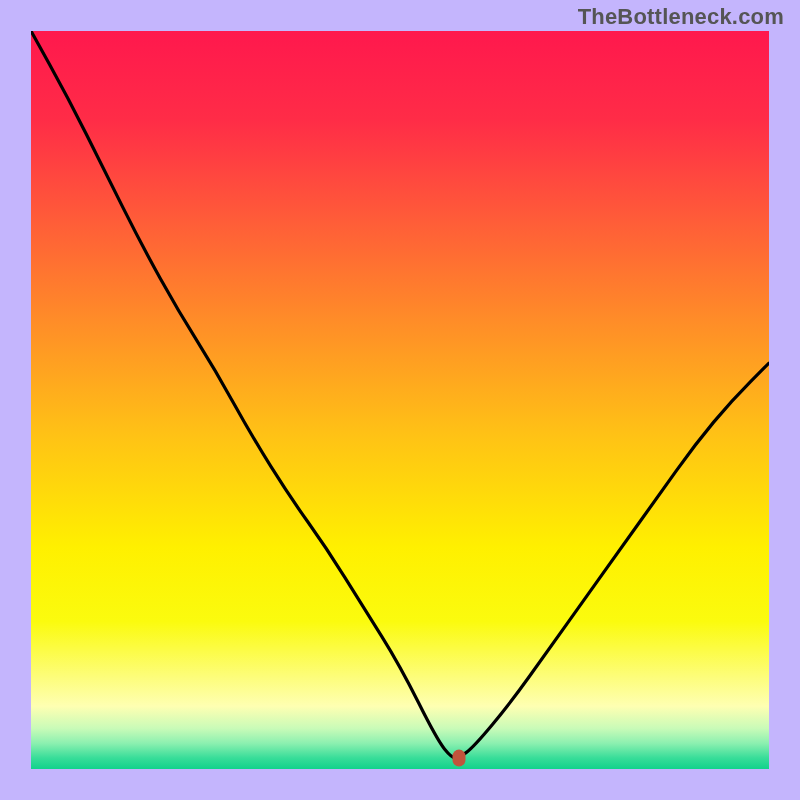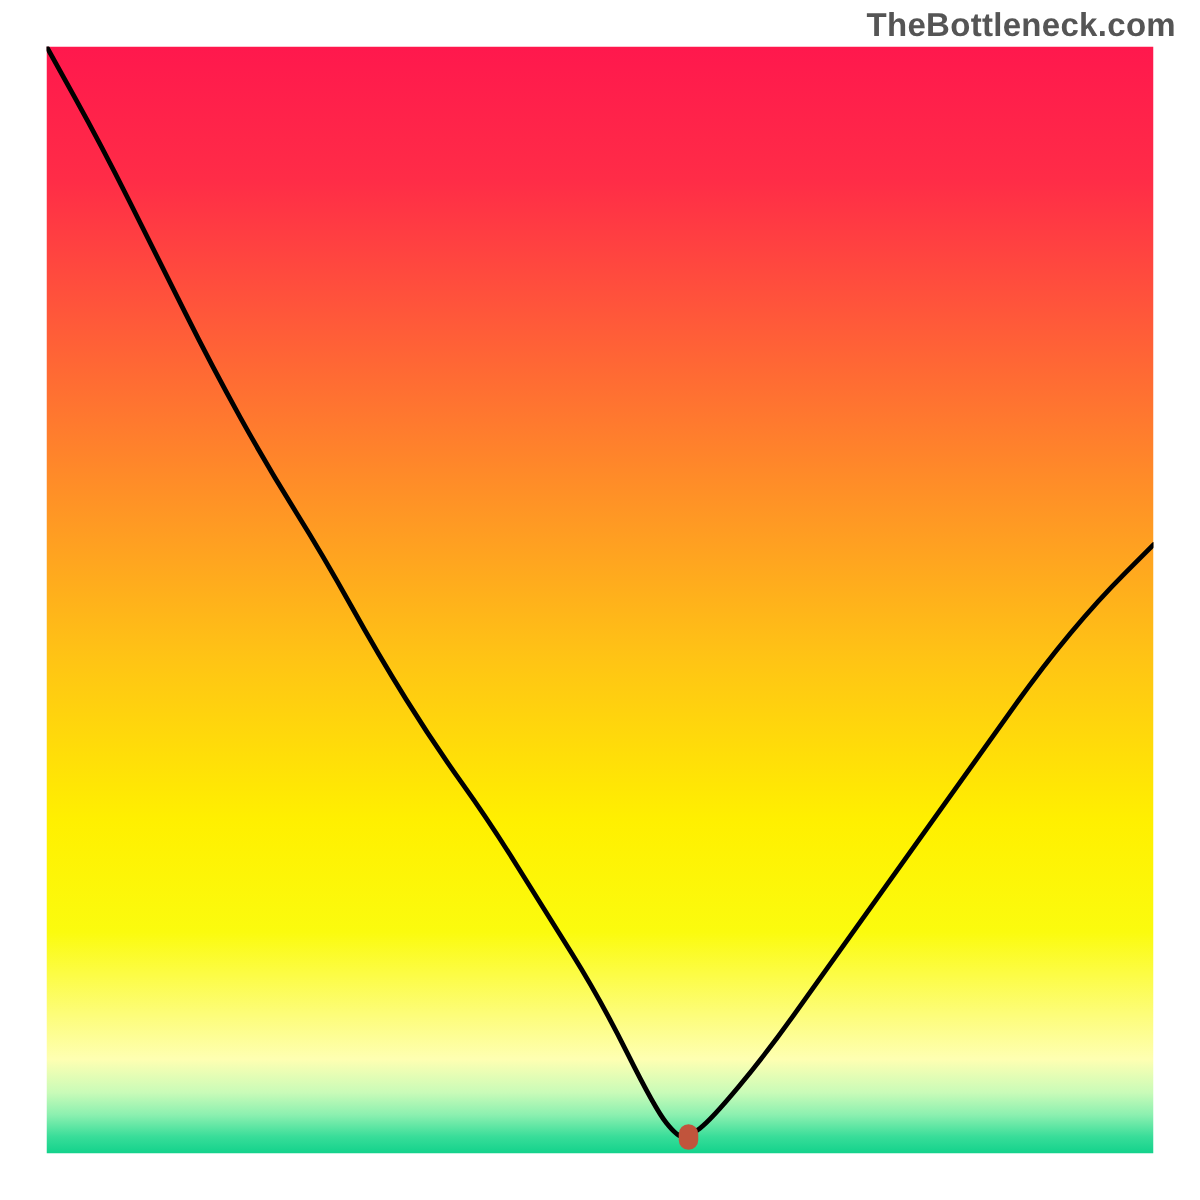--- a/index.html
+++ b/index.html
@@ -7,21 +7,21 @@
     padding: 0;
     background: #000;
     width: 800px;
     height: 800px;
     overflow: hidden;
     font-family: Arial, Helvetica, sans-serif;
   }
   .root {
     width: 800px;
     height: 800px;
-    background: #ffffff;
+    background: #c4b5fd;
     position: relative;
   }
   .attribution {
     position: absolute;
     top: 4px;
     right: 16px;
     color: #555;
     font-size: 22px;
     font-weight: bold;
     letter-spacing: 0.2px;

